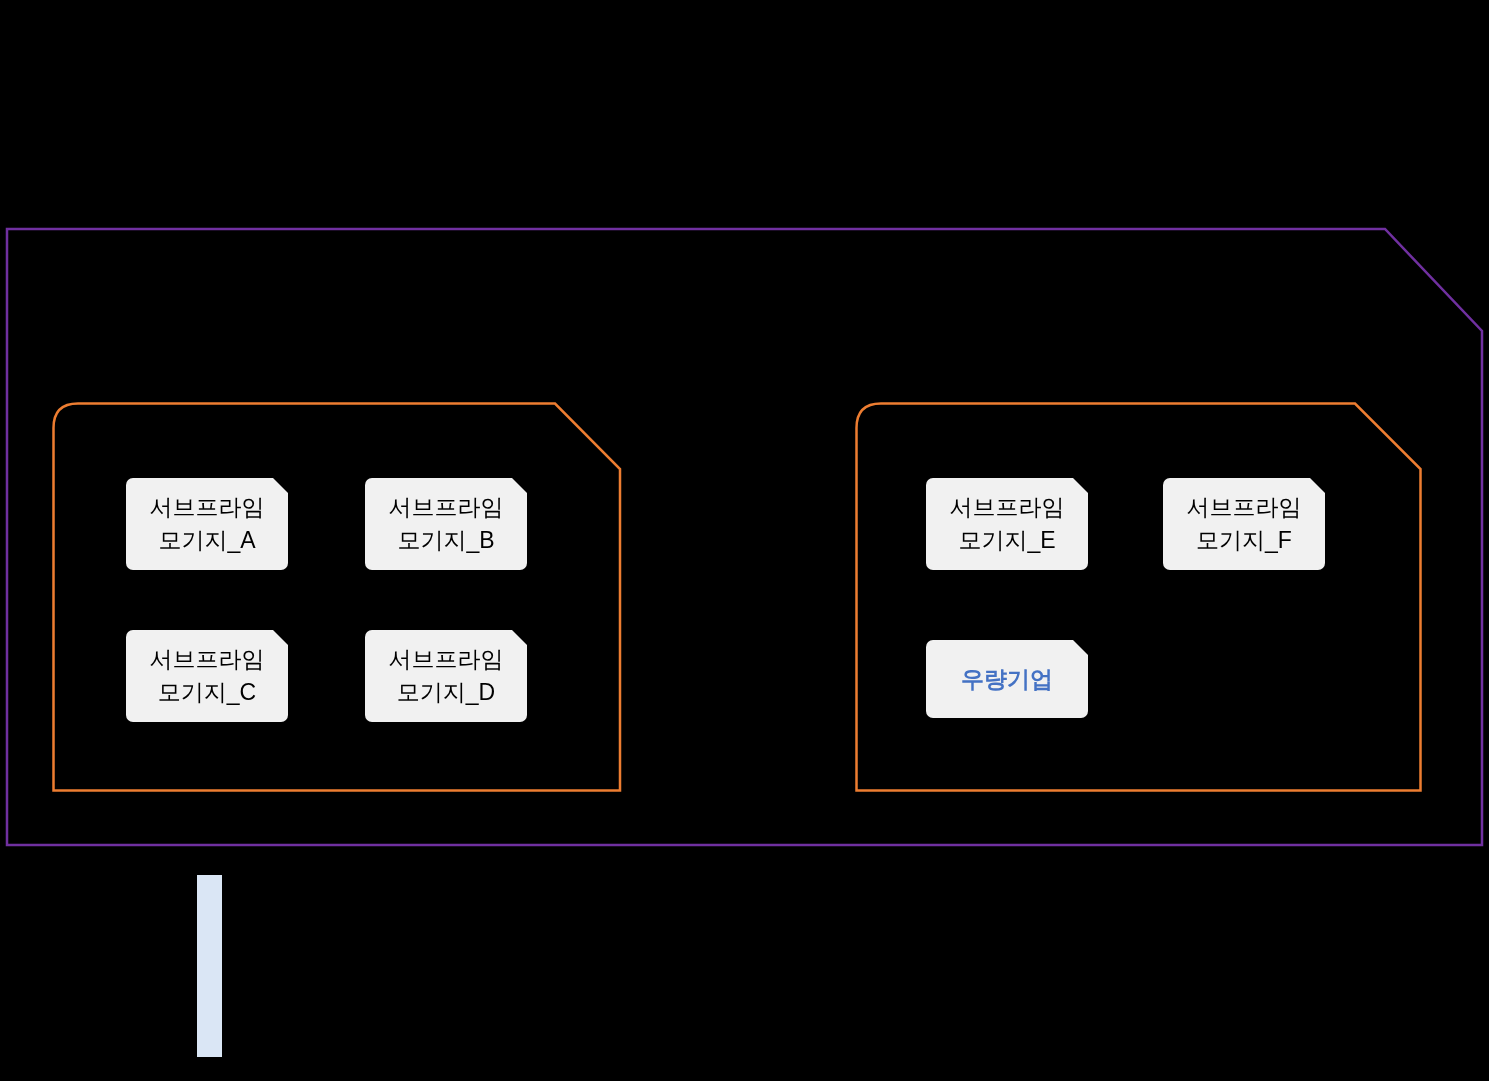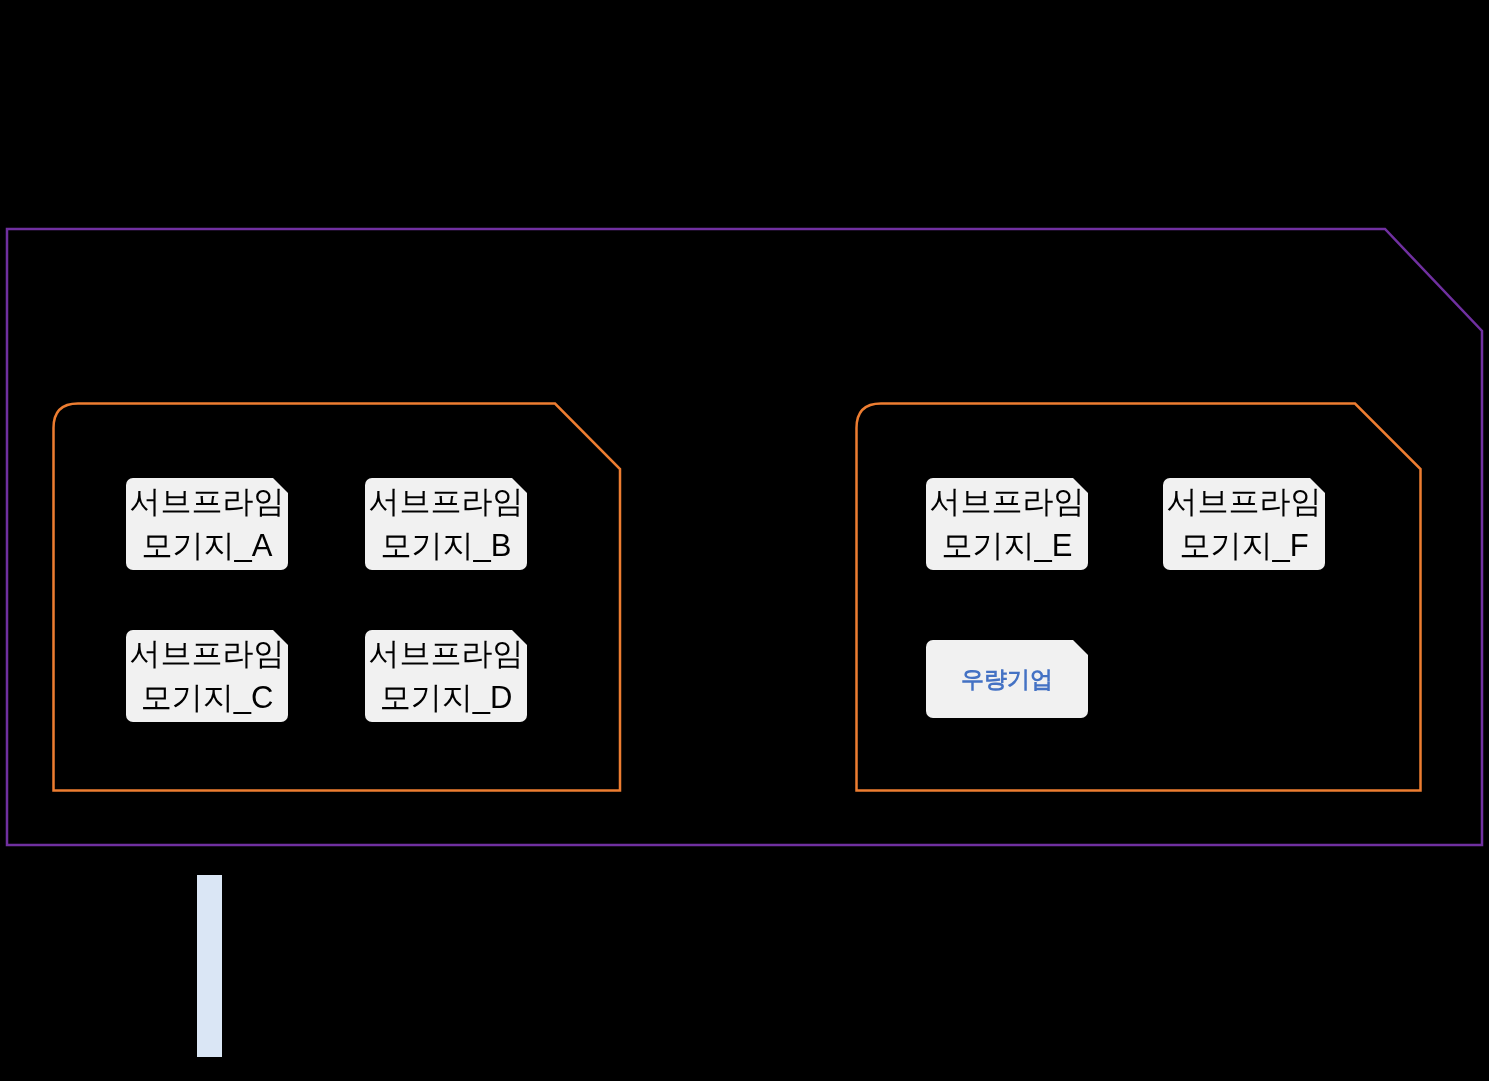--- a/index.html
+++ b/index.html
@@ -81,21 +81,21 @@
   }
   .note-card .card-line {
     display: block;
     white-space: nowrap;
   }
 
   
   .card-two-line {
     width: 162px;
     height: 92px;
-    font-size: 31px;
+    font-size: 23px;
   }
   
   .card-one-line {
     width: 162px;
     height: 78px;
     font-size: 23px;
     font-weight: bold;
   }
 
   

